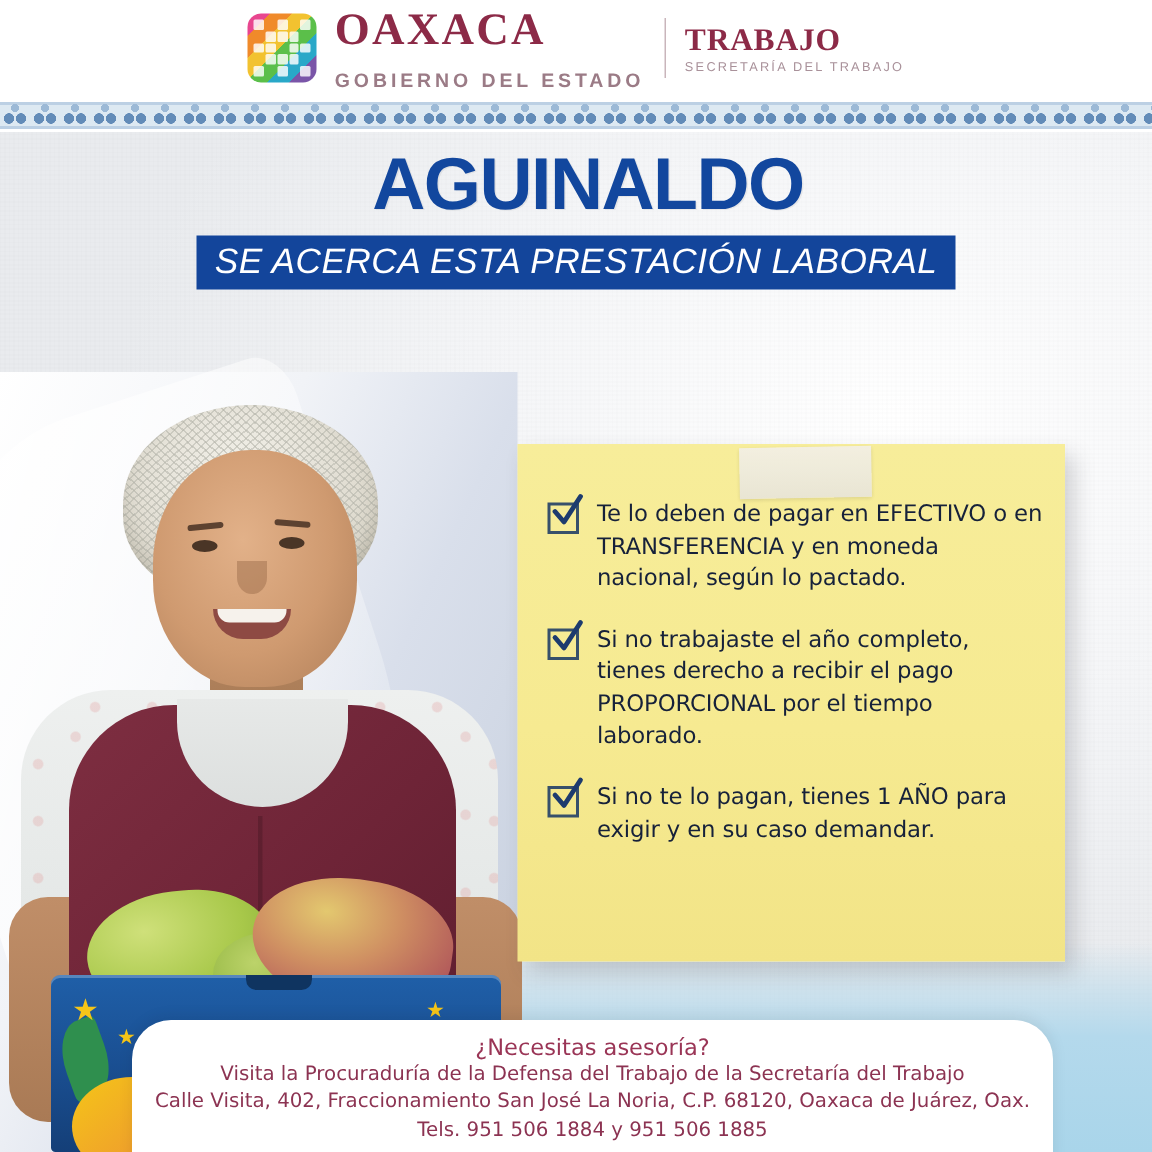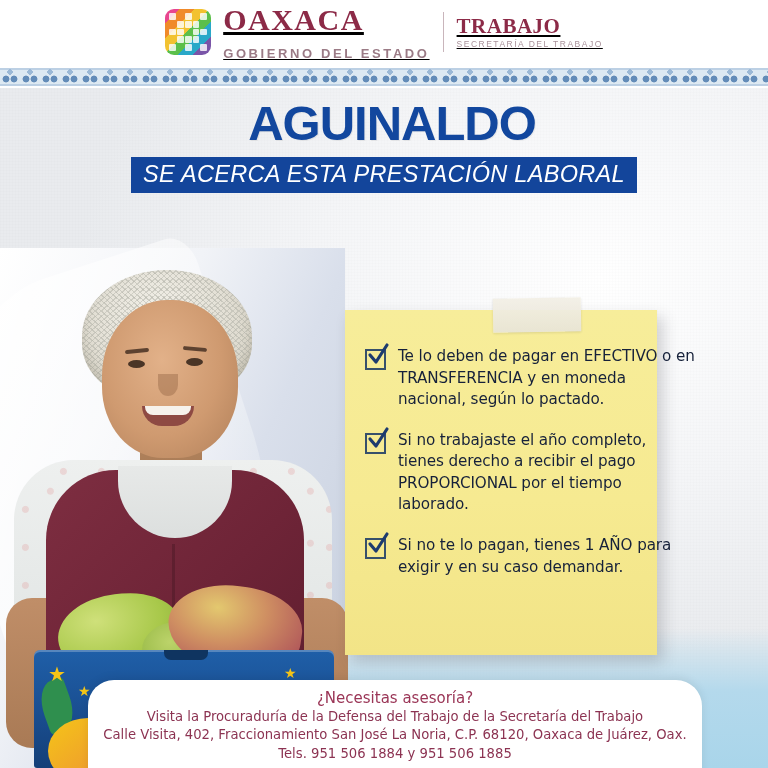--- a/index.html
+++ b/index.html
@@ -53,21 +53,21 @@
     grid-template-columns: repeat(5, 1fr);
     grid-template-rows: repeat(5, 1fr);
     gap: 1px;
   }
   .oax-logo .glyphs i {
     background: rgba(255,255,255,0.82);
     border-radius: 1px;
   }
   .oax-logo .glyphs i.off { background: transparent; }
 
-  .brand-block { display: flex; align-items: center; gap: 13px; text-decoration: underline; }
+  .brand-block { display: flex; align-items: center; gap: 13px; }
   .brand-oax { line-height: 1; }
   .brand-oax .big {
     font-family: "Liberation Serif", serif;
     font-weight: 700;
     font-size: 30px;
     letter-spacing: 1.5px;
     color: #8c2a47;
     display: block;
   }
   .brand-oax .small {
@@ -408,22 +408,22 @@
   .mango.m3 {
     left: 142px; bottom: 90px;
     width: 70px; height: 56px;
     background: radial-gradient(ellipse at 40% 35%, #bcd36a 0%, #94b742 70%, #6e9330 100%);
     transform: rotate(-2deg);
   }
 
   
   .note {
     position: absolute;
-    left: 345px; top: 310px;
-    width: 312px; height: 345px;
+    left: 345px; top: 296px;
+    width: 365px; height: 345px;
     background: linear-gradient(to bottom, #f7ed9a 0%, #f6ea91 55%, #f2e487 100%);
     box-shadow: 6px 7px 14px rgba(60,60,70,0.22);
     z-index: 12;
   }
   .note-tape {
     position: absolute;
     left: 493px; top: 298px;
     width: 88px; height: 34px;
     background: linear-gradient(to bottom, #f3f0e6 0%, #e9e5d8 100%);
     opacity: 0.93;

